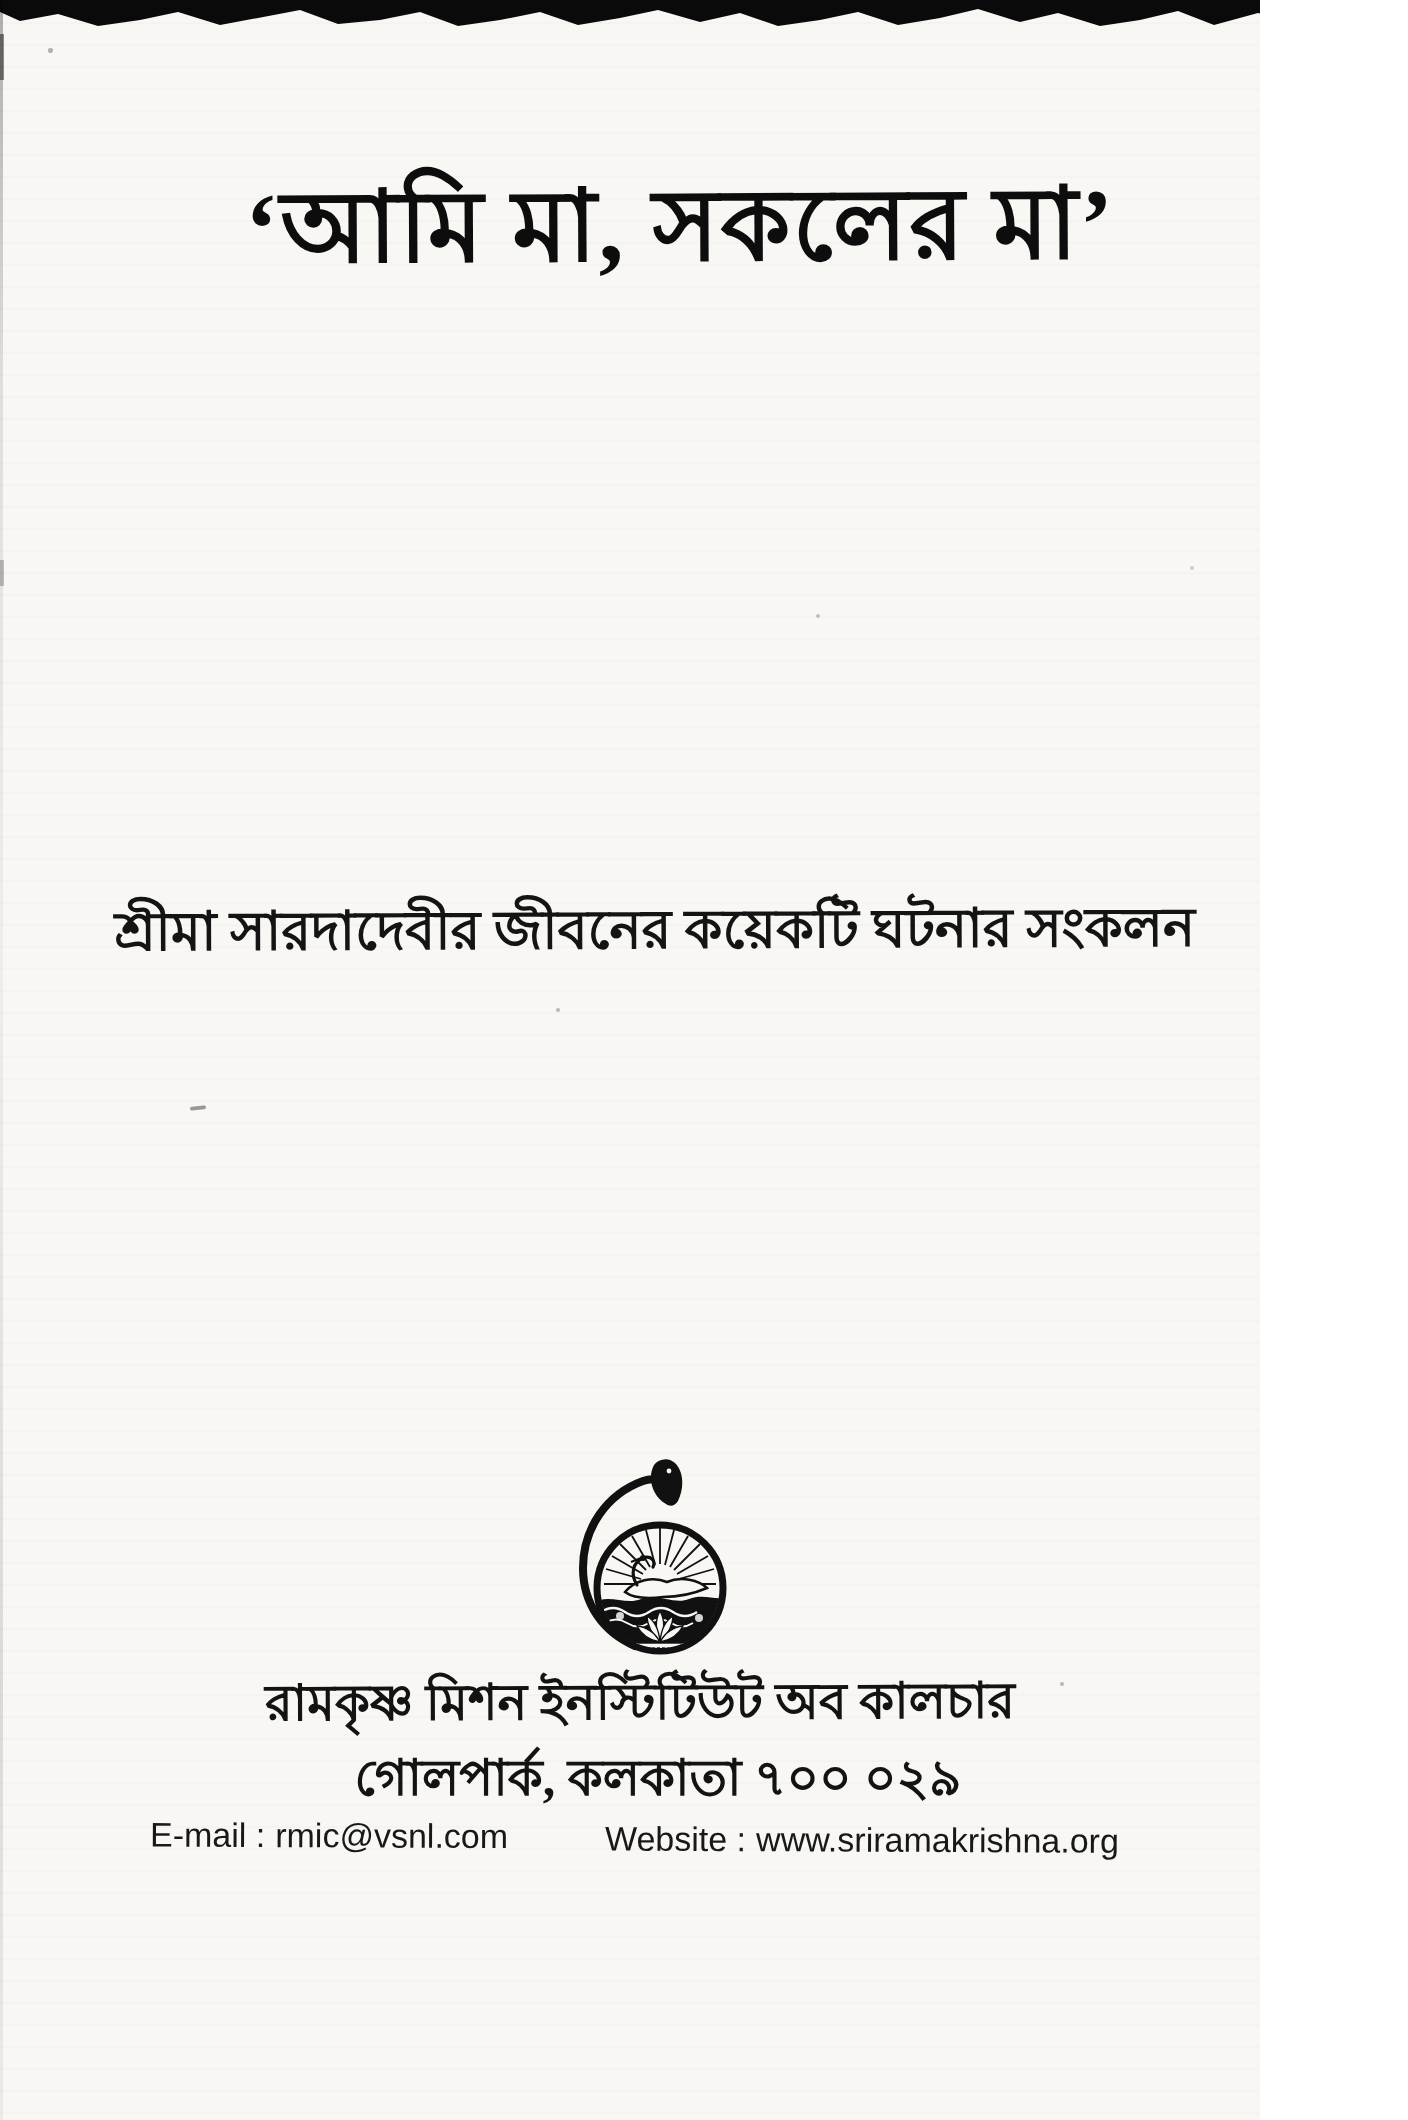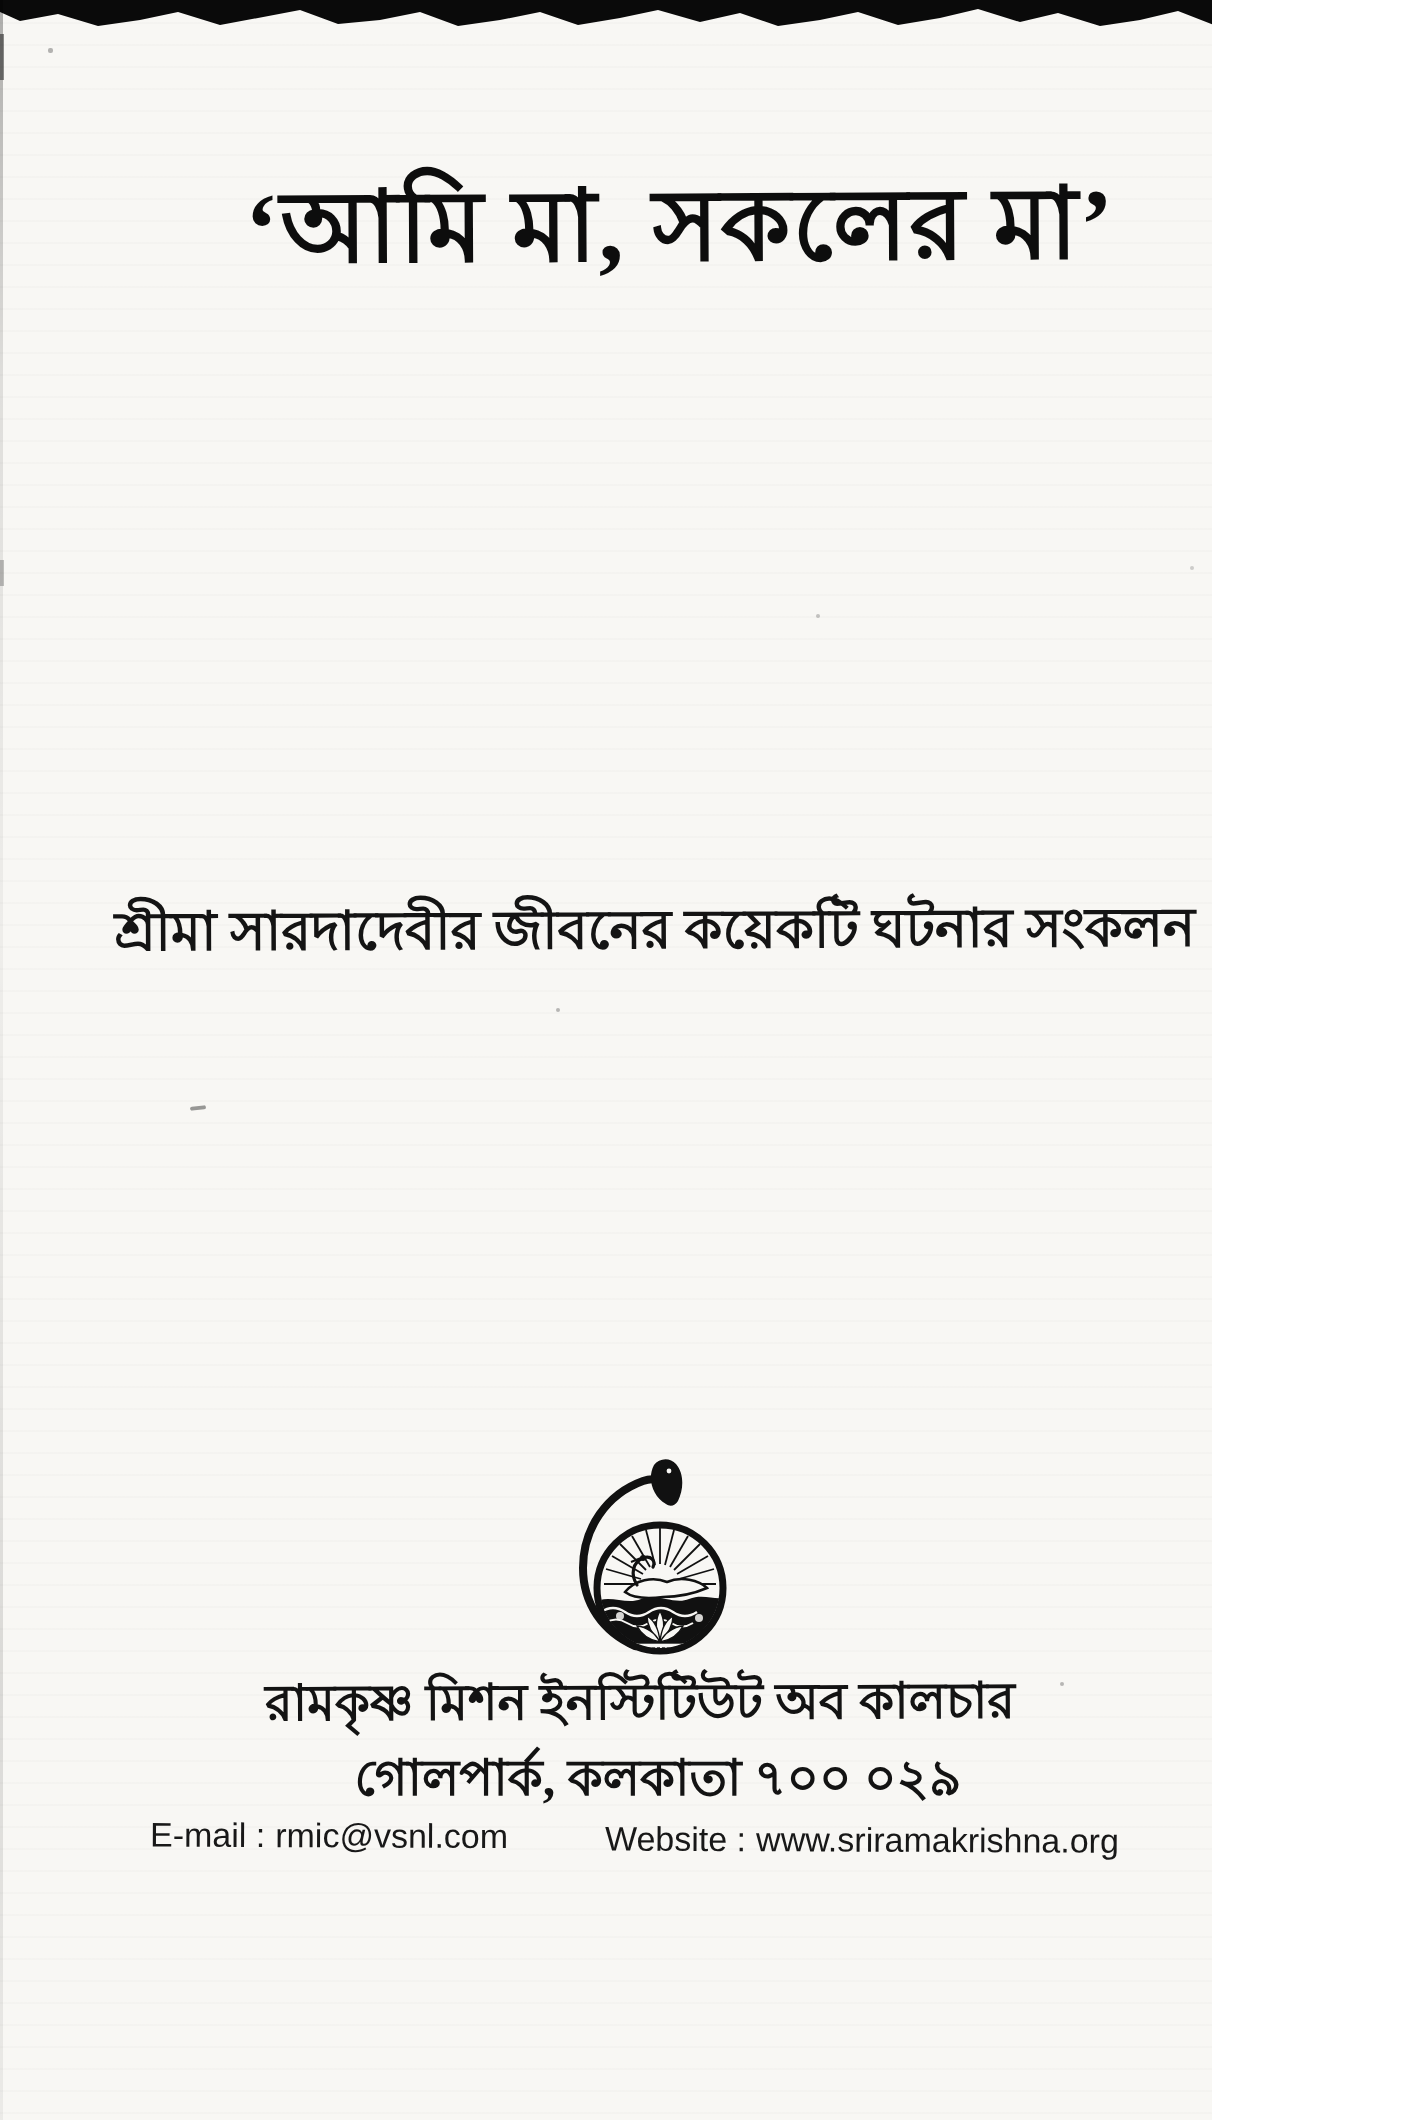--- a/index.html
+++ b/index.html
@@ -8,20 +8,21 @@
     width: 1212px;
     height: 2120px;
     overflow: hidden;
     background-color: #f8f7f4;
     background-image: repeating-linear-gradient(
       180deg,
       rgba(0,0,0,0.016) 0px, rgba(0,0,0,0.016) 2px,
       rgba(0,0,0,0) 2px, rgba(0,0,0,0) 22px);
     color: #161616;
     font-family: "Liberation Serif", serif;
+    padding-left: 48px;
   }
   .scan-top-edge { position: absolute; top: 0; left: 0; width: 1408px; height: 30px; }
   .scan-left-gutter {
     position: absolute; top: 0; left: 0; width: 3px; height: 2120px;
     background: linear-gradient(180deg, rgba(0,0,0,0.30) 0%, rgba(0,0,0,0.10) 18%,
       rgba(0,0,0,0.04) 45%, rgba(0,0,0,0.12) 80%, rgba(0,0,0,0.05) 100%);
   }
   .gutter-tick { position: absolute; left: 0; width: 4px; background: rgba(0,0,0,0.45); }
   .speck { position: absolute; background: #222; border-radius: 2px; }
 

